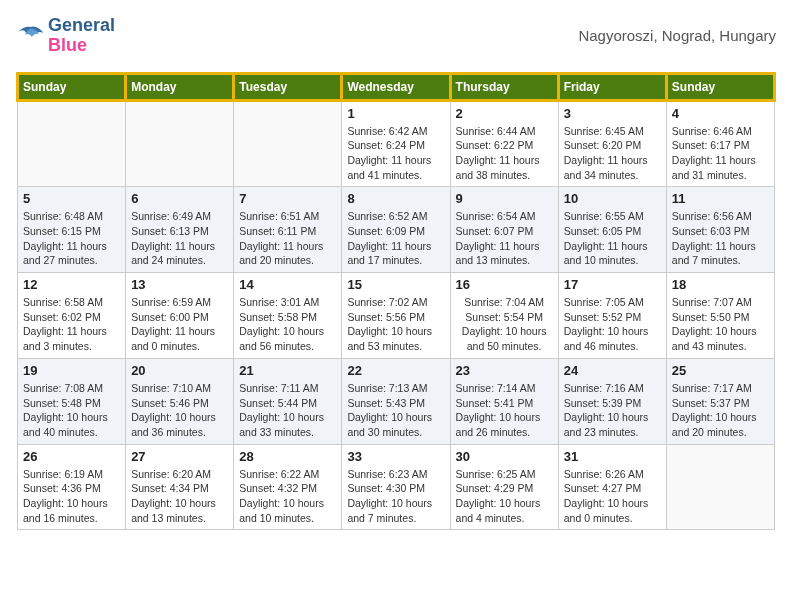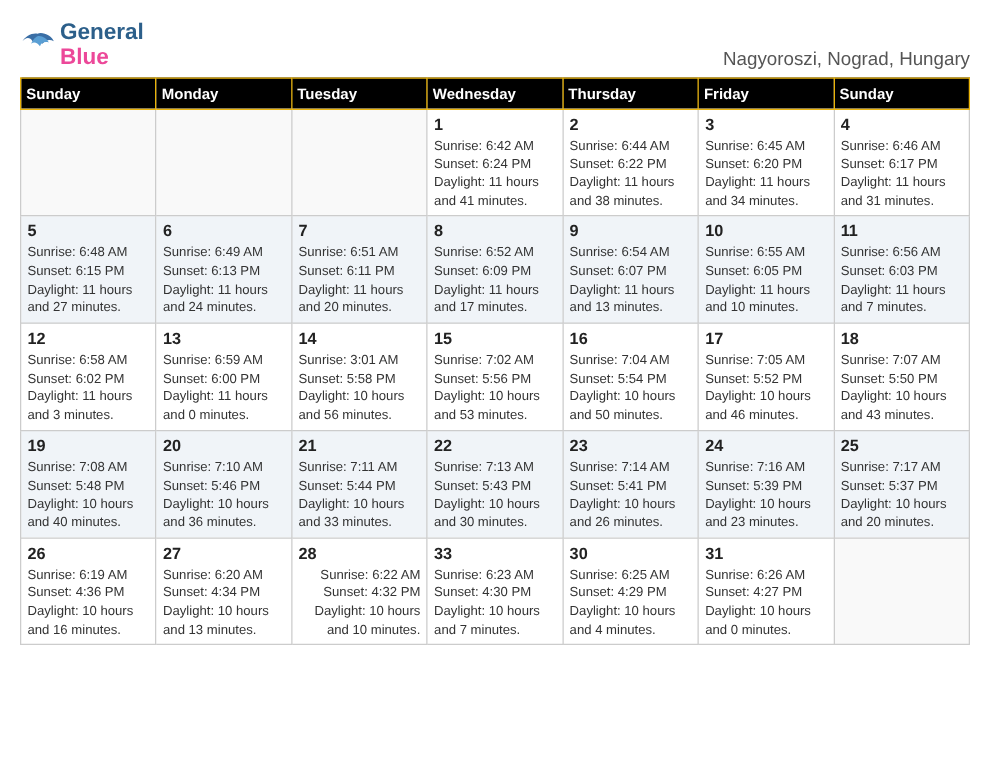--- a/index.html
+++ b/index.html
@@ -6,22 +6,22 @@
     body {
       font-family: Arial, sans-serif;
       background: #fff;
       width: 792px;
       min-height: 612px;
       padding: 16px;
     }
     .header {
       display: flex;
       justify-content: space-between;
-      align-items: flex-end;
-      margin-bottom: 6px;
+      align-items: center;
+      margin-bottom: 16px;
     }
     .logo {
       display: flex;
       align-items: center;
       gap: 4px;
     }
     .logo-text {
       font-size: 18px;
       font-weight: bold;
       color: #2c5f8a;
@@ -45,27 +45,27 @@
     .location {
       font-size: 15px;
       color: #555;
     }
     .calendar {
       width: 100%;
       border-collapse: collapse;
       font-size: 11px;
     }
     .calendar th {
-      background: #000000;
+      background: #4d7c0f;
       color: #fff;
       padding: 5px 4px;
       text-align: left;
       font-size: 12px;
       font-weight: bold;
-      border: 1px solid #eab308;
+      border: 3px solid #eab308;
     }
     .calendar td {
       border: 1px solid #ccc;
       vertical-align: top;
       padding: 4px 5px;
       width: 108px;
       min-height: 80px;
       background: #fff;
     }
     .calendar td.empty {
@@ -211,21 +211,21 @@
 Daylight: 10 hours and 56 minutes.</div>
         </td>
         <td>
           <div class="day-number">15</div>
           <div class="day-info" style="white-space: pre-line;">Sunrise: 7:02 AM
 Sunset: 5:56 PM
 Daylight: 10 hours and 53 minutes.</div>
         </td>
         <td>
           <div class="day-number">16</div>
-          <div class="day-info" style="white-space: pre-line;">Sunrise: 7:04 AM
+          <div class="day-info" style="white-space: pre-line; text-align: center;">Sunrise: 7:04 AM
 Sunset: 5:54 PM
 Daylight: 10 hours and 50 minutes.</div>
         </td>
         <td>
           <div class="day-number">17</div>
           <div class="day-info" style="white-space: pre-line;">Sunrise: 7:05 AM
 Sunset: 5:52 PM
 Daylight: 10 hours and 46 minutes.</div>
         </td>
         <td>
@@ -287,21 +287,21 @@
 Daylight: 10 hours and 16 minutes.</div>
         </td>
         <td>
           <div class="day-number">27</div>
           <div class="day-info" style="white-space: pre-line;">Sunrise: 6:20 AM
 Sunset: 4:34 PM
 Daylight: 10 hours and 13 minutes.</div>
         </td>
         <td>
           <div class="day-number">28</div>
-          <div class="day-info" style="white-space: pre-line; text-align: right;">Sunrise: 6:22 AM
+          <div class="day-info" style="white-space: pre-line;">Sunrise: 6:22 AM
 Sunset: 4:32 PM
 Daylight: 10 hours and 10 minutes.</div>
         </td>
         <td>
           <div class="day-number">33</div>
           <div class="day-info" style="white-space: pre-line;">Sunrise: 6:23 AM
 Sunset: 4:30 PM
 Daylight: 10 hours and 7 minutes.</div>
         </td>
         <td>

